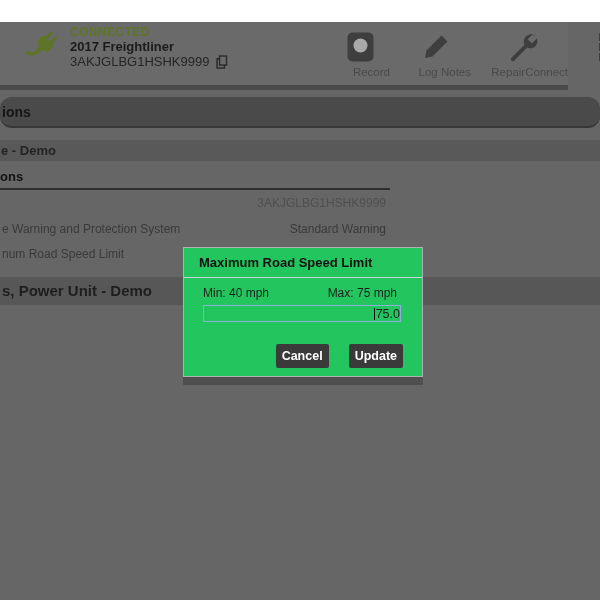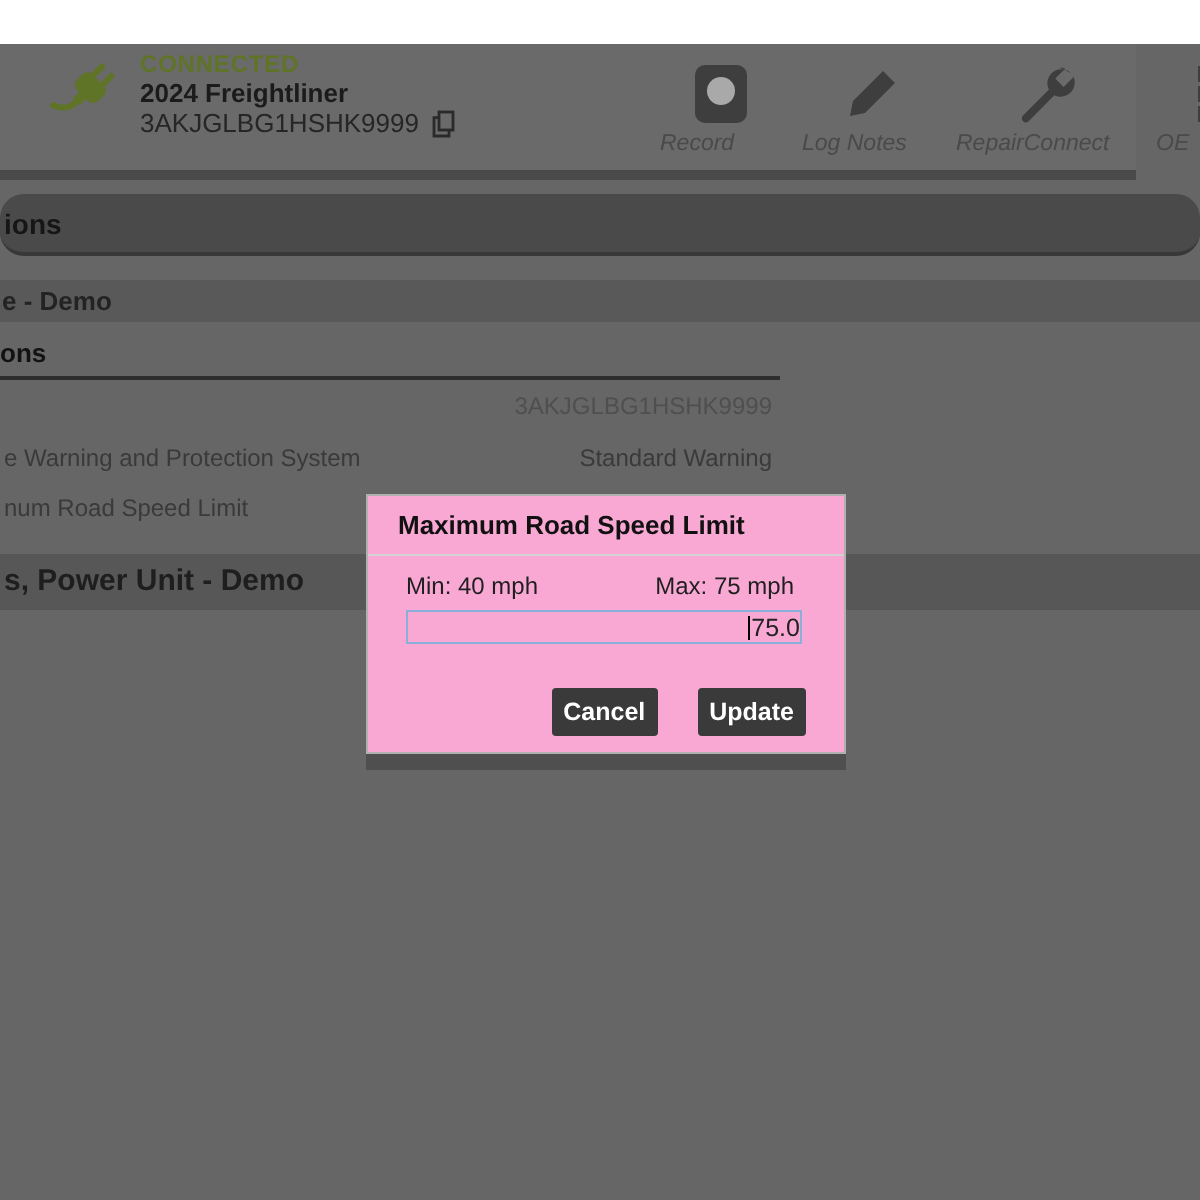--- a/index.html
+++ b/index.html
@@ -8,42 +8,42 @@
   .top-strip{position:absolute;left:0;top:0;width:600px;height:22px;background:#ffffff;}
   
   .header{position:absolute;left:0;top:22px;width:568px;height:63px;background:#6a6a6a;
           border-bottom:5px solid #4a4a4a;}
   .plug{position:absolute;left:22px;top:4px;width:40px;height:42px;}
   .veh-block{position:absolute;left:70px;top:3px;}
   .status{font-size:12px;font-weight:bold;color:#5f7426;letter-spacing:.4px;line-height:14px;}
   .vehicle{font-size:13px;font-weight:bold;color:#1b1b1b;line-height:15px;}
   .vin-line{font-size:13px;color:#262626;line-height:16px;display:flex;align-items:center;}
   .copy-ic{margin-left:7px;display:inline-block;}
-  .tool{position:absolute;top:8px;text-align:left;font-style:italic;}
+  .tool{position:absolute;top:8px;text-align:right;}
   .tool .ic{height:33px;display:flex;align-items:center;justify-content:center;}
   .tool .lbl{font-size:11.5px;color:#4a4a4a;margin-top:3px;white-space:nowrap;}
   
   .ions-bar{position:absolute;left:0;top:97px;width:600px;height:31px;background:#4a4a4a;
             border-bottom:2px solid #383838;line-height:31px;font-size:14px;font-weight:bold;
             color:#161616;padding-left:2px;box-sizing:border-box;border-radius:12px;}
   .band1{position:absolute;left:0;top:140px;width:600px;height:21px;background:#595959;
          line-height:21px;font-size:13px;font-weight:bold;color:#232323;padding-left:1px;box-sizing:border-box;}
   .ons{position:absolute;left:0;top:167px;width:390px;height:19px;line-height:19px;
        font-size:13px;font-weight:bold;color:#121212;}
   .hdr-underline{position:absolute;left:0;top:188px;width:390px;height:2px;background:#2e2e2e;}
   .vin-col{position:absolute;left:0;top:195px;width:386px;height:16px;line-height:16px;
            text-align:right;font-size:12px;color:#4f4f4f;}
   .prow{position:absolute;left:0;width:386px;height:16px;line-height:16px;font-size:12px;color:#3a3a3a;}
   .prow .pl{position:absolute;left:2px;}
   .prow .pv{position:absolute;right:0;}
   .row1{top:221px;} .row2{top:246px;}
   .band2{position:absolute;left:0;top:277px;width:600px;height:28px;background:#575757;
          line-height:28px;font-size:15px;font-weight:bold;color:#1e1e1e;padding-left:2px;box-sizing:border-box;}
   
-  .modal{position:absolute;left:183px;top:247px;width:238px;height:128px;background:#f9a8d4;
+  .modal{position:absolute;left:183px;top:247px;width:238px;height:128px;background:#22c55e;
          border:1px solid #b0b0b0;box-shadow:0 8px 0 rgba(0,0,0,0.22);}
   .m-title{height:29px;line-height:29px;padding-left:15px;font-size:13px;font-weight:bold;
            color:#111111;border-bottom:1px solid #d2d2d2;}
   .m-body{position:relative;height:97px;}
   .minmax{position:absolute;left:19px;right:25px;top:8px;display:flex;
           justify-content:space-between;font-size:12px;color:#1f1f1f;gap:40px;}
   .m-input{position:absolute;left:19px;top:27px;width:196px;height:15px;border:1px solid #8ab0d9;
            display:flex;align-items:center;justify-content:flex-end;font-size:12.5px;color:#222;}
   .caret{display:inline-block;width:1px;height:12px;background:#000;margin-right:1px;}
   .btn-row{position:absolute;right:19px;bottom:7px;display:flex;gap:20px;}
@@ -62,21 +62,21 @@
       <g transform="rotate(45 20 20)" fill="#5f7426">
         <rect x="15.2" y="2.5" width="3" height="8" rx="1.2"></rect>
         <rect x="21.8" y="2.5" width="3" height="8" rx="1.2"></rect>
         <rect x="12.5" y="10" width="15" height="11" rx="3.5"></rect>
         <rect x="17.5" y="20.5" width="5" height="5"></rect>
         <path d="M20 25 q0.5 7 -7 10" stroke="#5f7426" stroke-width="3" fill="none" stroke-linecap="round"></path>
       </g>
     </svg>
     <div class="veh-block">
       <div class="status">CONNECTED</div>
-      <div class="vehicle">2024 Freightliner</div>
+      <div class="vehicle">2017 Freightliner</div>
       <div class="vin-line">
         <span>3AKJGLBG1HSHK9999</span>
         <svg class="copy-ic" width="12" height="14" viewBox="0 0 12 14">
           <rect x="3.5" y="1" width="7" height="9" fill="none" stroke="#2a2a2a" stroke-width="1.4"></rect>
           <path d="M3.5 3.8 H1 V13 H8.5 V10" fill="none" stroke="#2a2a2a" stroke-width="1.4"></path>
         </svg>
       </div>
     </div>
 
     <div class="tool" style="left:330px;width:60px;">

